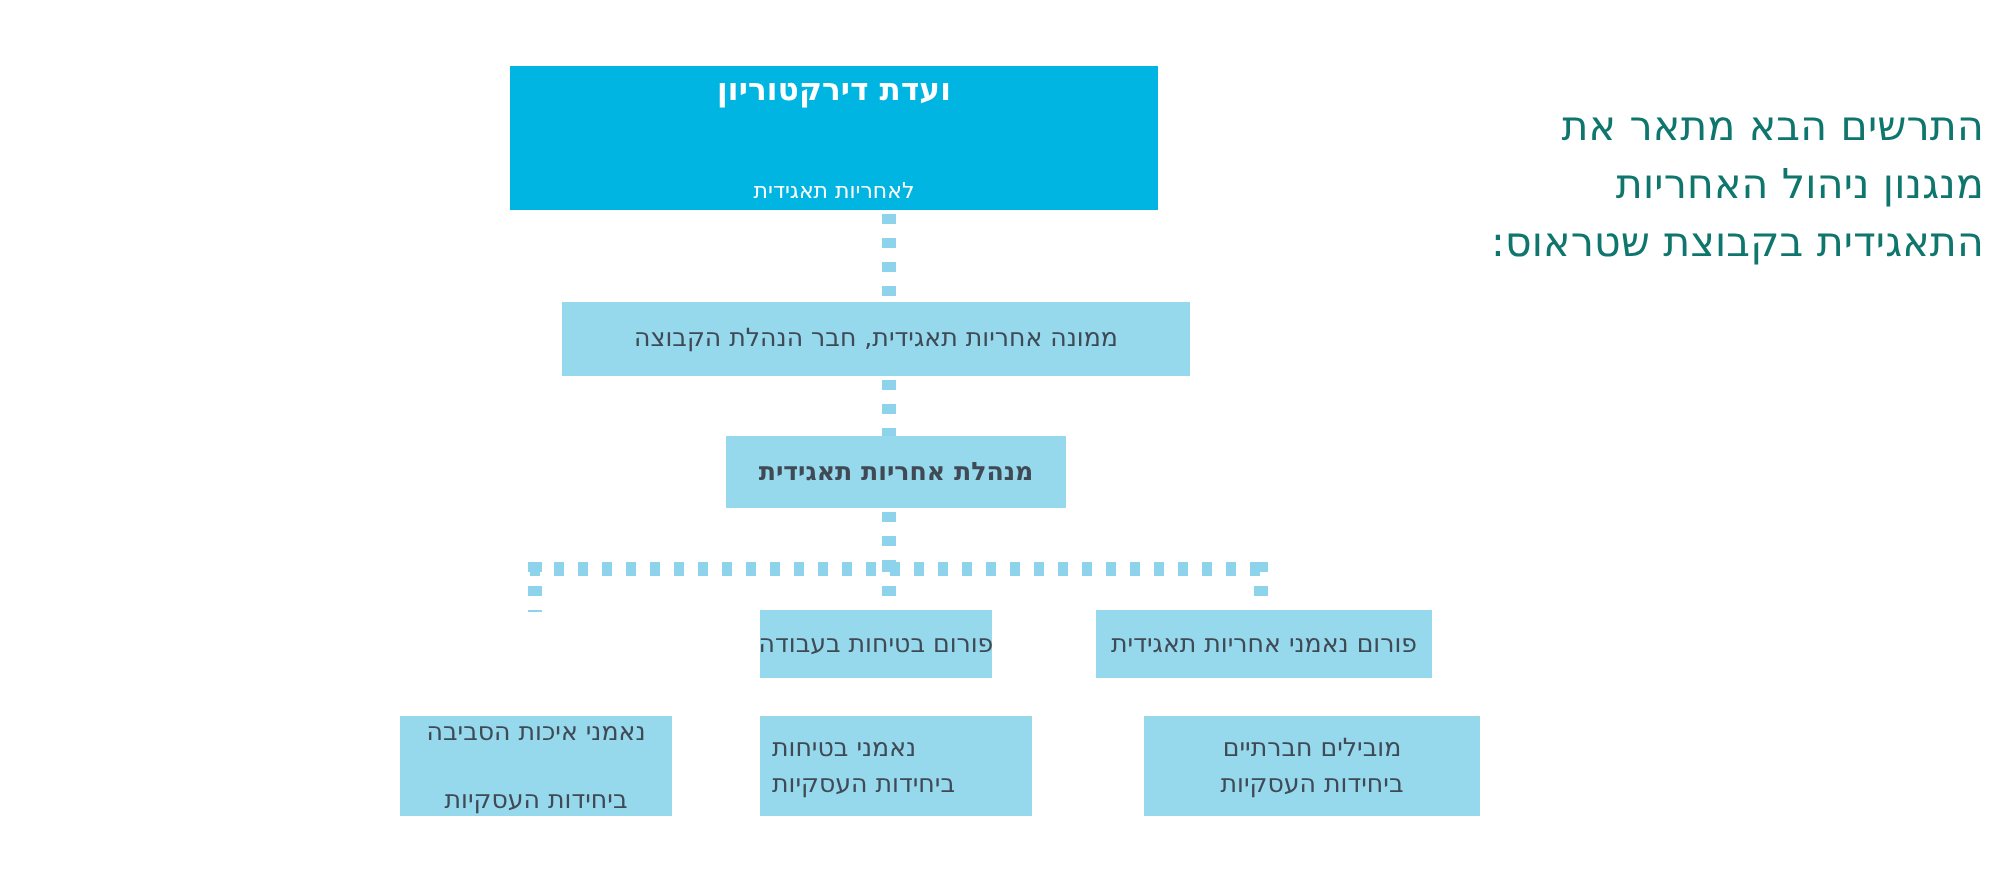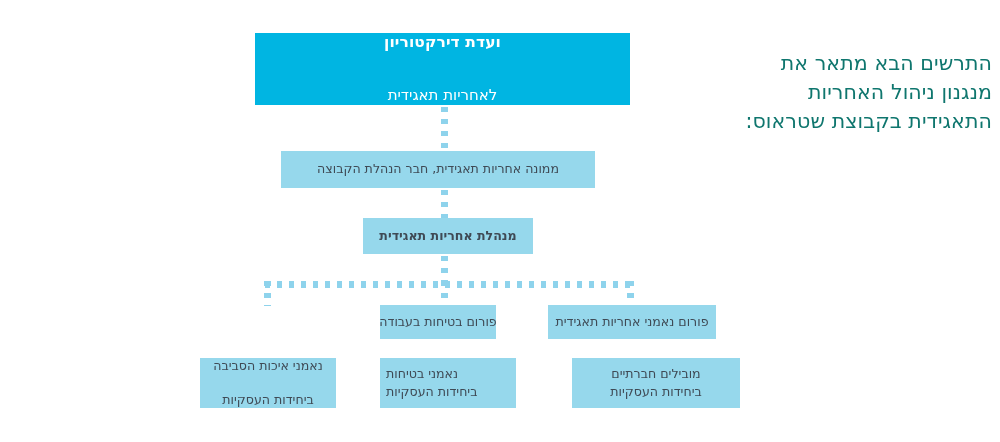--- a/index.html
+++ b/index.html
@@ -57,21 +57,21 @@
     background: #00b5e2;
     color: #ffffff;
   }
   .node.top .title {
     font-size: 15.5px;
     font-weight: bold;
     letter-spacing: 0.1px;
     margin-bottom: 3px;
   }
   .node.top .sub {
-    font-size: 15px;
+    font-size: 11px;
     font-weight: 400;
     margin-top: 28px;
   }
 
   .node.light {
     background: #96d8ec;
     color: #3f4a55;
     font-size: 12.6px;
     font-weight: 400;
     padding: 14px 6px;
@@ -98,21 +98,21 @@
 <body>
 
 <div id="canvas">
 
   <div class="intro">
     <span class="line">התרשים הבא מתאר את</span>
     <span class="line">מנגנון ניהול האחריות</span>
     <span class="line">התאגידית בקבוצת שטראוס:</span>
   </div>
 
-  <div class="node top" style="left:255px; top:33px; width:375px; height:72px;">
+  <div class="node top" style="left:255px; top:33px; width:324px; height:72px;">
     <span class="title">ועדת דירקטוריון</span>
     <span class="sub">לאחריות תאגידית</span>
   </div>
 
   <div class="vline" style="left:441px; top:107px; height:44px;"></div>
 
   <div class="node light" style="left:281px; top:151px; width:314px; height:37px;">
     <span class="ln">ממונה אחריות תאגידית, חבר הנהלת הקבוצה</span>
   </div>
 

